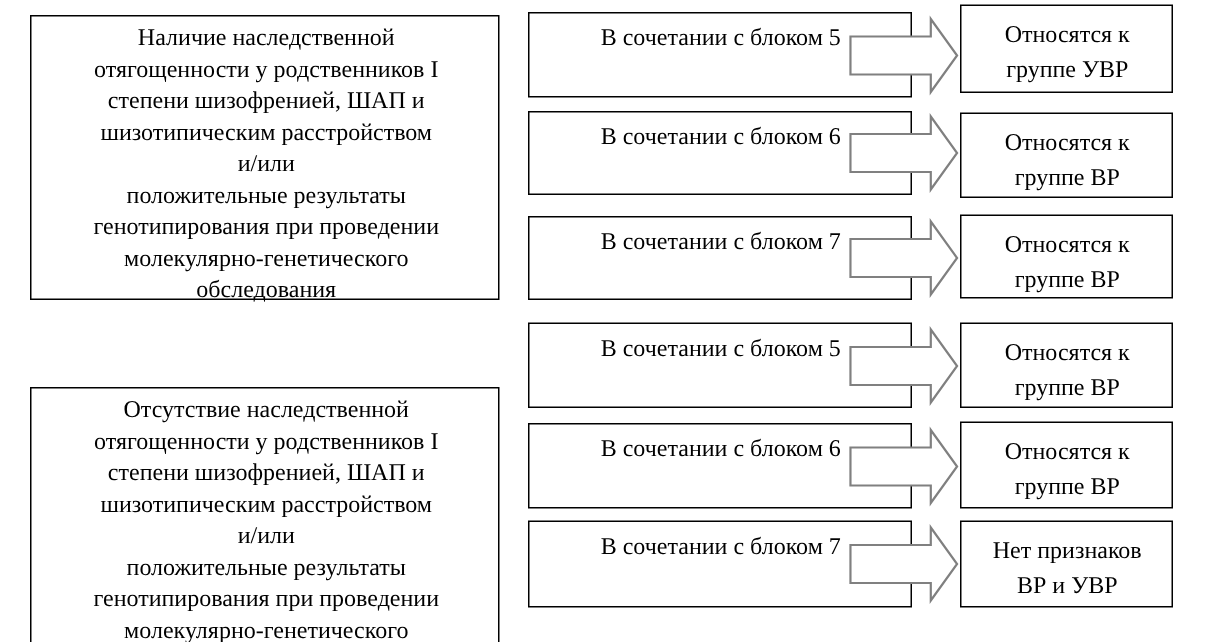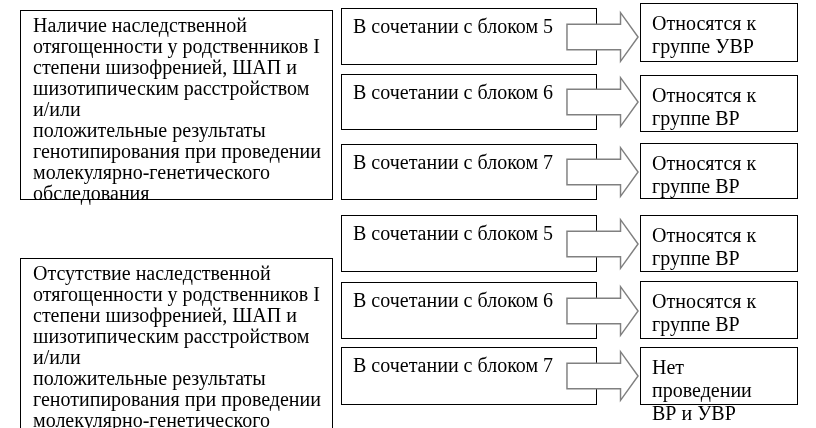--- a/index.html
+++ b/index.html
@@ -20,39 +20,40 @@
     width: 816px;
     height: 428px;
     background: var(--background);
     overflow: hidden;
   }
   .box {
     position: absolute;
     border: 1.5px solid var(--box-border);
     background: var(--background);
     white-space: pre-line;
-    font-size: 20px;
+    font-size: 16px;
     color: var(--text);
+    text-align: center;
   }
   .left-panel {
     left: 20px;
     width: 313px;
     height: 190px;
     padding: 4px 10px 4px 12px;
     line-height: 21px;
   }
   .condition-box {
-    left: 341px;
+    left: 352px;
     width: 256px;
     padding: 6px 10px 4px 11px;
     line-height: 22px;
   }
   .result-box {
     left: 640px;
-    width: 158px;
+    width: 142px;
     padding: 8px 10px 4px 11px;
     line-height: 23px;
   }
   .arrow {
     position: absolute;
     left: 566px;
     width: 74px;
     height: 54px;
   }
   .arrow polygon {
@@ -115,16 +116,16 @@
   <div class="box result-box" style="top:3px;height:59px;">Относятся к
 группе УВР</div>
   <div class="box result-box" style="top:75px;height:57px;">Относятся к
 группе ВР</div>
   <div class="box result-box" style="top:143px;height:56px;">Относятся к
 группе ВР</div>
   <div class="box result-box" style="top:215px;height:57px;">Относятся к
 группе ВР</div>
   <div class="box result-box" style="top:281px;height:58px;">Относятся к
 группе ВР</div>
-  <div class="box result-box" style="top:347px;height:58px;">Нет проведении
+  <div class="box result-box" style="top:347px;height:58px;">Нет признаков
 ВР и УВР</div>
 
 </div>
 
 </body></html>

